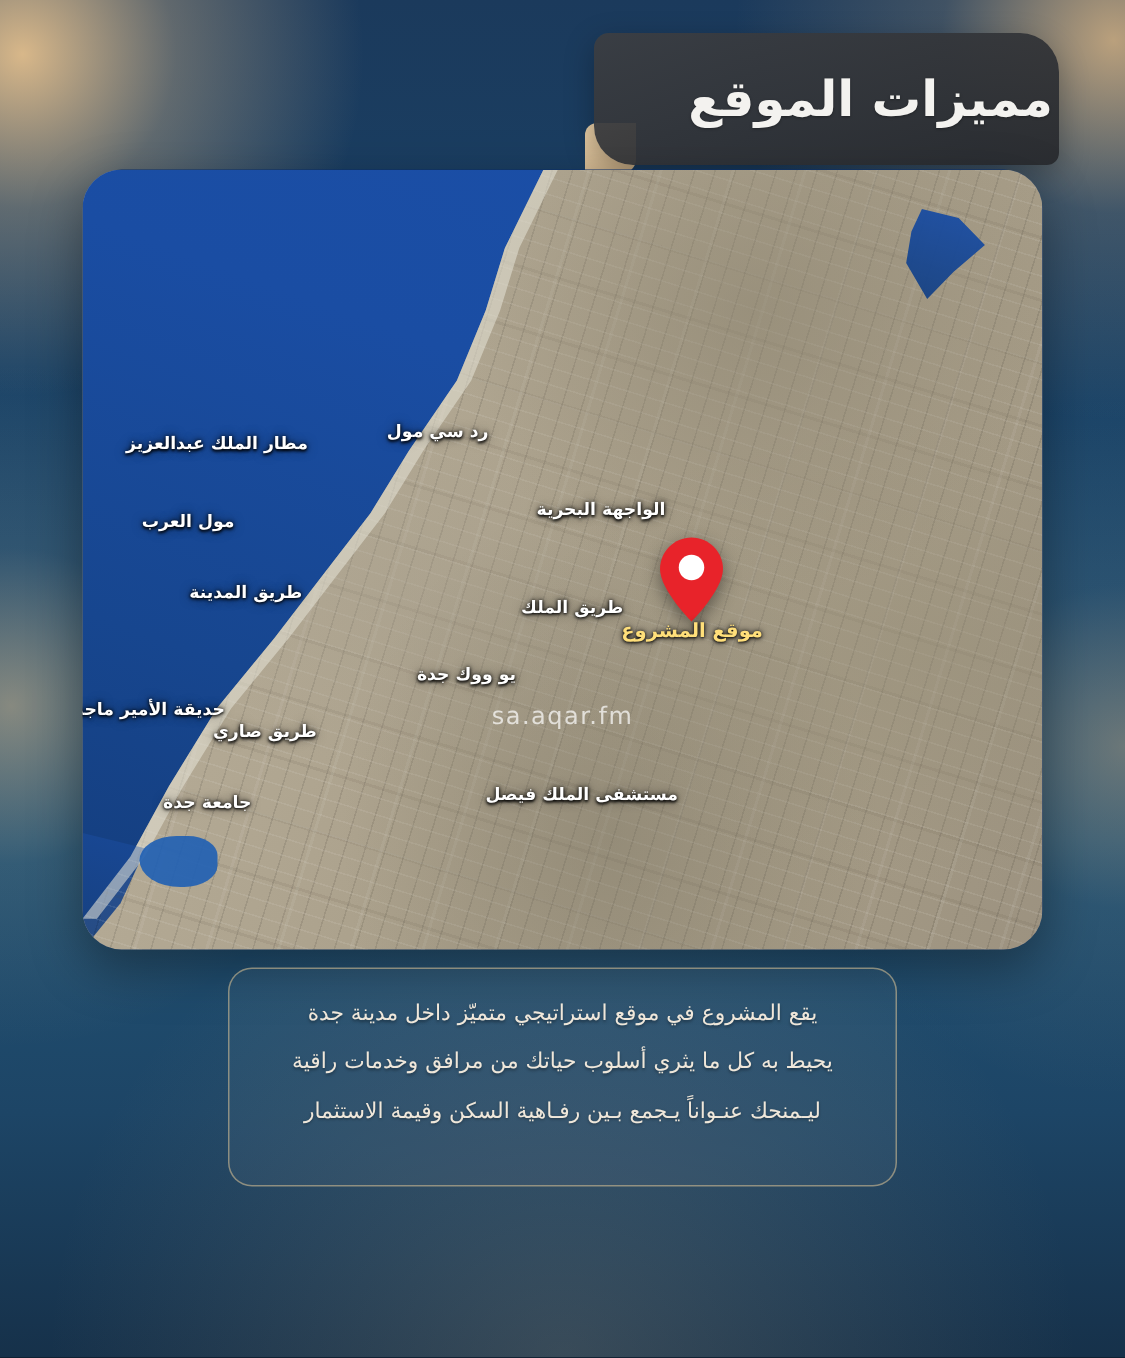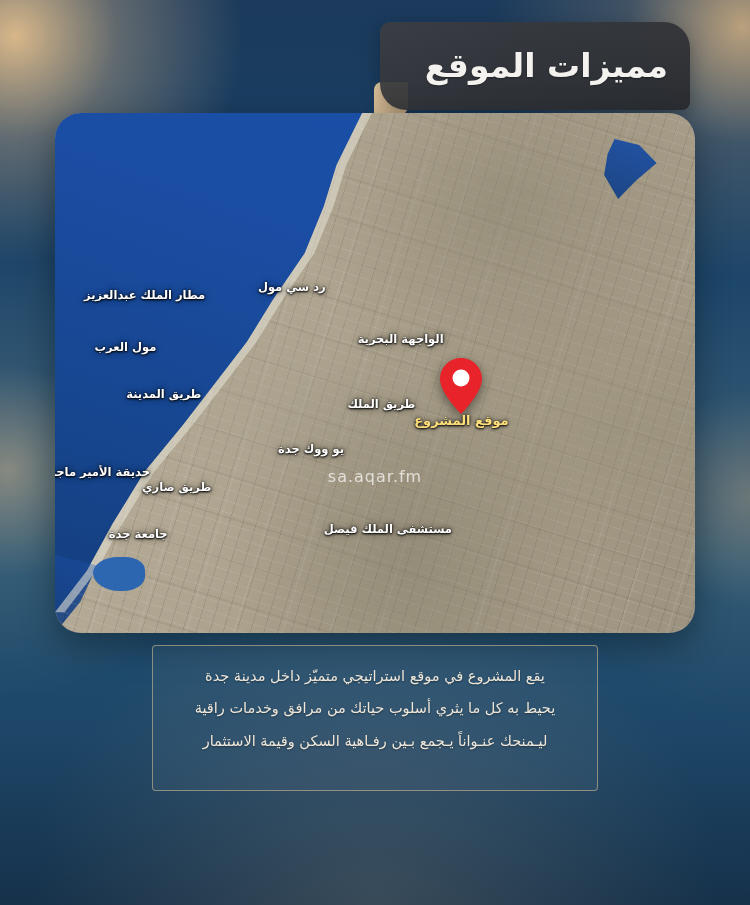--- a/index.html
+++ b/index.html
@@ -40,33 +40,33 @@
 
   .content {
     position: relative;
     z-index: 2;
   }
 
   
   .title-plaque {
     position: absolute;
     top: 22px;
-    right: 60px;
+    right: 44px;
     width: 310px;
     height: 88px;
     background: linear-gradient(160deg, rgba(60,62,66,0.92) 0%, rgba(48,50,54,0.94) 60%, rgba(40,42,46,0.95) 100%);
     border-top-right-radius: 26px;
     border-top-left-radius: 10px;
     border-bottom-left-radius: 26px;
     border-bottom-right-radius: 8px;
     box-shadow: 0 6px 20px rgba(0,0,0,0.28);
     display: flex;
     align-items: center;
     justify-content: flex-start;
-    padding-right: 22px;
+    padding-right: 4px;
     box-sizing: border-box;
   }
   .title-plaque .title-text {
     color: #f3f2ef;
     font-size: 33px;
     font-weight: bold;
     letter-spacing: 0px;
     line-height: 1.2;
     text-shadow: 0 1px 2px rgba(0,0,0,0.35);
   }
@@ -243,21 +243,21 @@
 
   
   .desc-box {
     position: absolute;
     top: 645px;
     left: 152px;
     width: 446px;
     padding: 18px 26px 20px;
     box-sizing: border-box;
     border: 1px solid rgba(222,196,150,0.55);
-    border-radius: 4px;
+    border-radius: 16px;
     background: rgba(255,255,255,0.04);
     text-align: center;
   }
   .desc-box p {
     margin: 0 0 7px;
     color: #efe7da;
     font-size: 14.5px;
     line-height: 1.75;
     letter-spacing: 0.3px;
     text-shadow: 0 1px 2px rgba(0,0,0,0.35);

